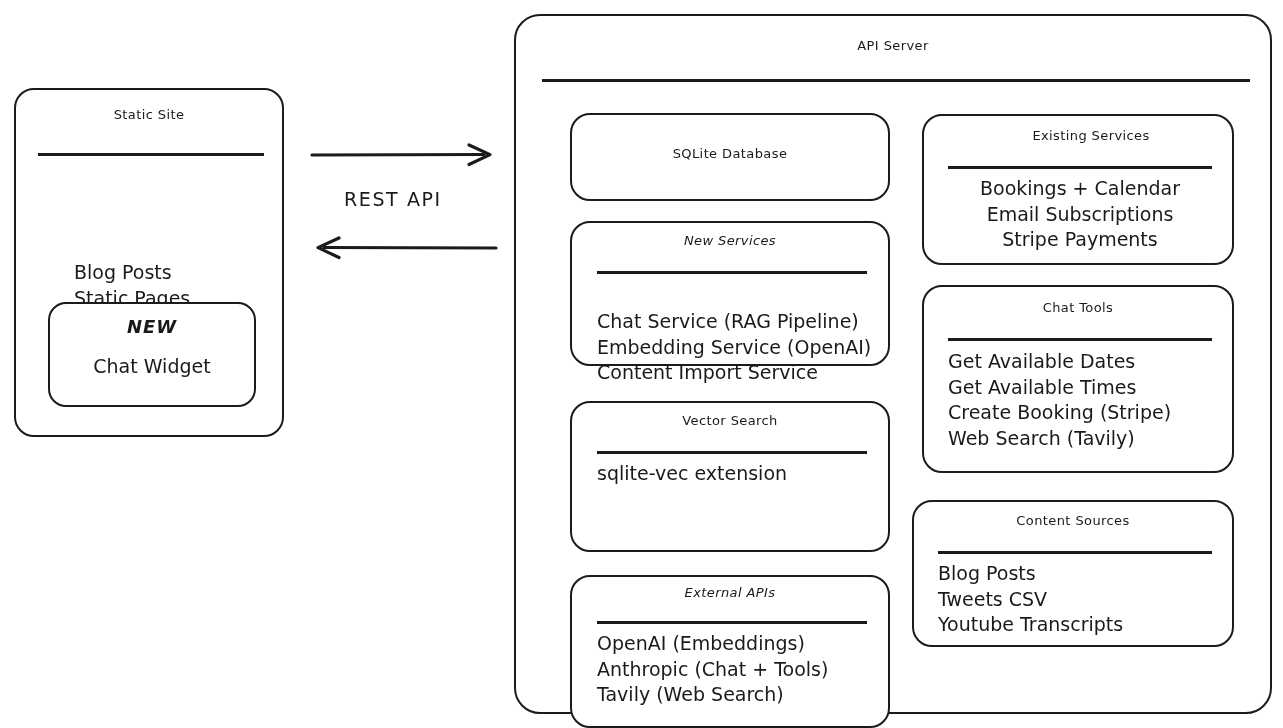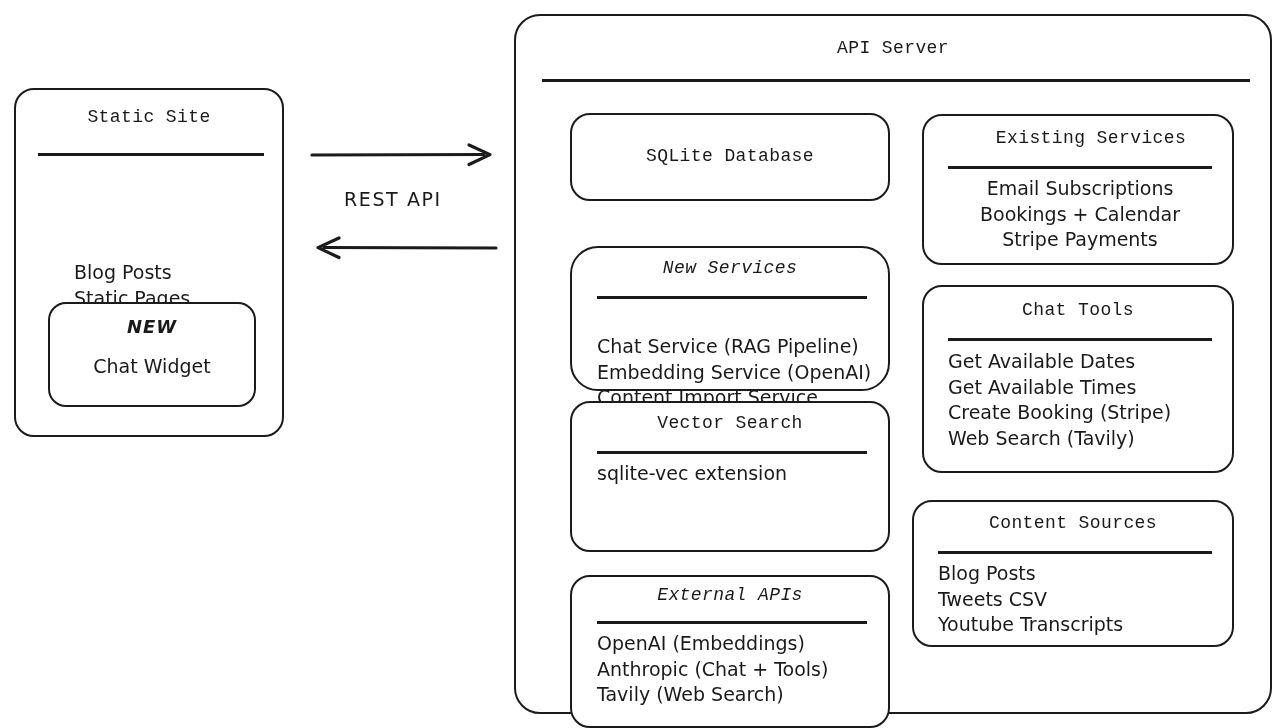--- a/index.html
+++ b/index.html
@@ -24,24 +24,23 @@
     border-radius: 20px;
     background: #ffffff;
   }
   .box.outer {
     border-radius: 26px;
     border-width: 2.4px;
   }
 
   .box-title {
     text-align: center;
-    font-size: 18px;
+    font-size: 13px;
     letter-spacing: .4px;
     white-space: nowrap;
-    font-family: Liberation Mono, monospace;
   }
   .box-title.italicish {
     font-style: italic;
   }
 
   .divider {
     position: absolute;
     height: 0;
     border-top: 3px solid #1b1b1b;
   }
@@ -75,21 +74,21 @@
     white-space: nowrap;
   }
 
   #api-server { left: 514px; top: 14px; width: 758px; height: 700px; }
   #api-server > .box-title { position: absolute; left: 0; right: 0; top: 22px; }
   #api-server > .divider  { left: 26px; width: 708px; top: 63px; }
 
   #sqlite     { left: 570px; top: 113px; width: 320px; height: 88px; }
   #sqlite .box-title { position: absolute; left: 0; right: 0; top: 31px; }
 
-  #new-services { left: 570px; top: 246px; width: 320px; height: 145px; border-radius: 28px; }
+  #new-services { left: 570px; top: 221px; width: 320px; height: 145px; }
   #new-services .box-title { position: absolute; left: 0; right: 0; top: 10px; }
   #new-services .divider   { left: 25px; width: 270px; top: 48px; }
   #new-services .list      { left: 25px; top: 58px; margin-top: 28px; }
 
   #vector-search { left: 570px; top: 401px; width: 320px; height: 151px; }
   #vector-search .box-title { position: absolute; left: 0; right: 0; top: 10px; }
   #vector-search .divider   { left: 25px; width: 270px; top: 48px; }
   #vector-search .list      { left: 25px; top: 58px; }
 
   #external-apis { left: 570px; top: 575px; width: 320px; height: 153px; }
@@ -179,22 +178,22 @@
     <div>OpenAI (Embeddings)</div>
     <div>Anthropic (Chat + Tools)</div>
     <div>Tavily (Web Search)</div>
   </div>
 </div>
 
 <div class="box" id="existing-services">
   <div class="box-title">Existing Services</div>
   <div class="divider"></div>
   <div class="list center">
+    <div>Bookings + Calendar</div>
     <div>Email Subscriptions</div>
-    <div>Bookings + Calendar</div>
     <div>Stripe Payments</div>
   </div>
 </div>
 
 <div class="box" id="chat-tools">
   <div class="box-title">Chat Tools</div>
   <div class="divider"></div>
   <div class="list">
     <div>Get Available Dates</div>
     <div>Get Available Times</div>

